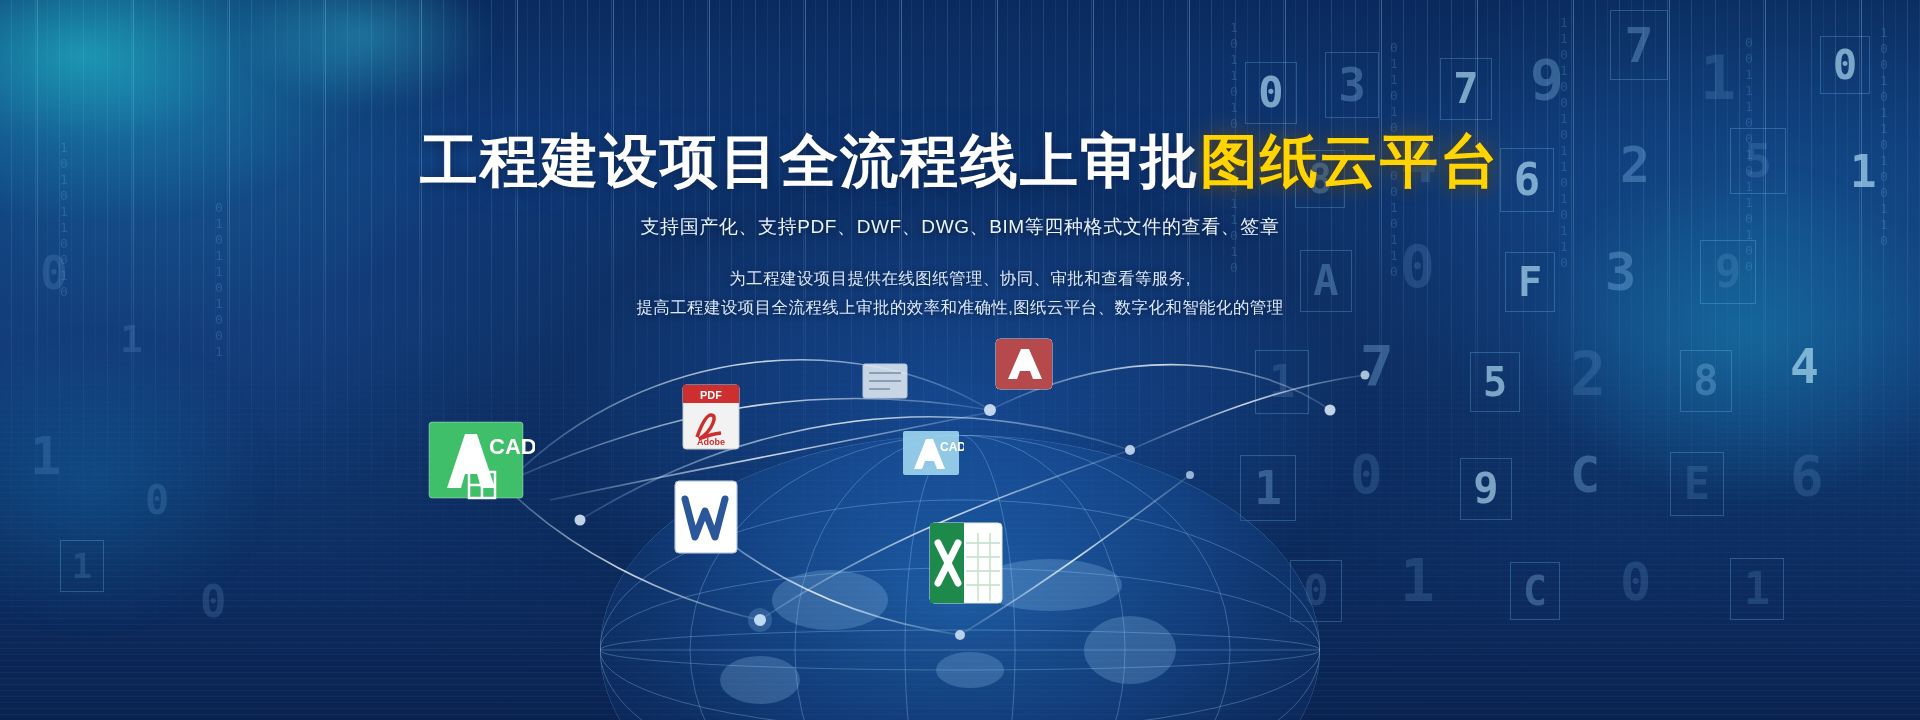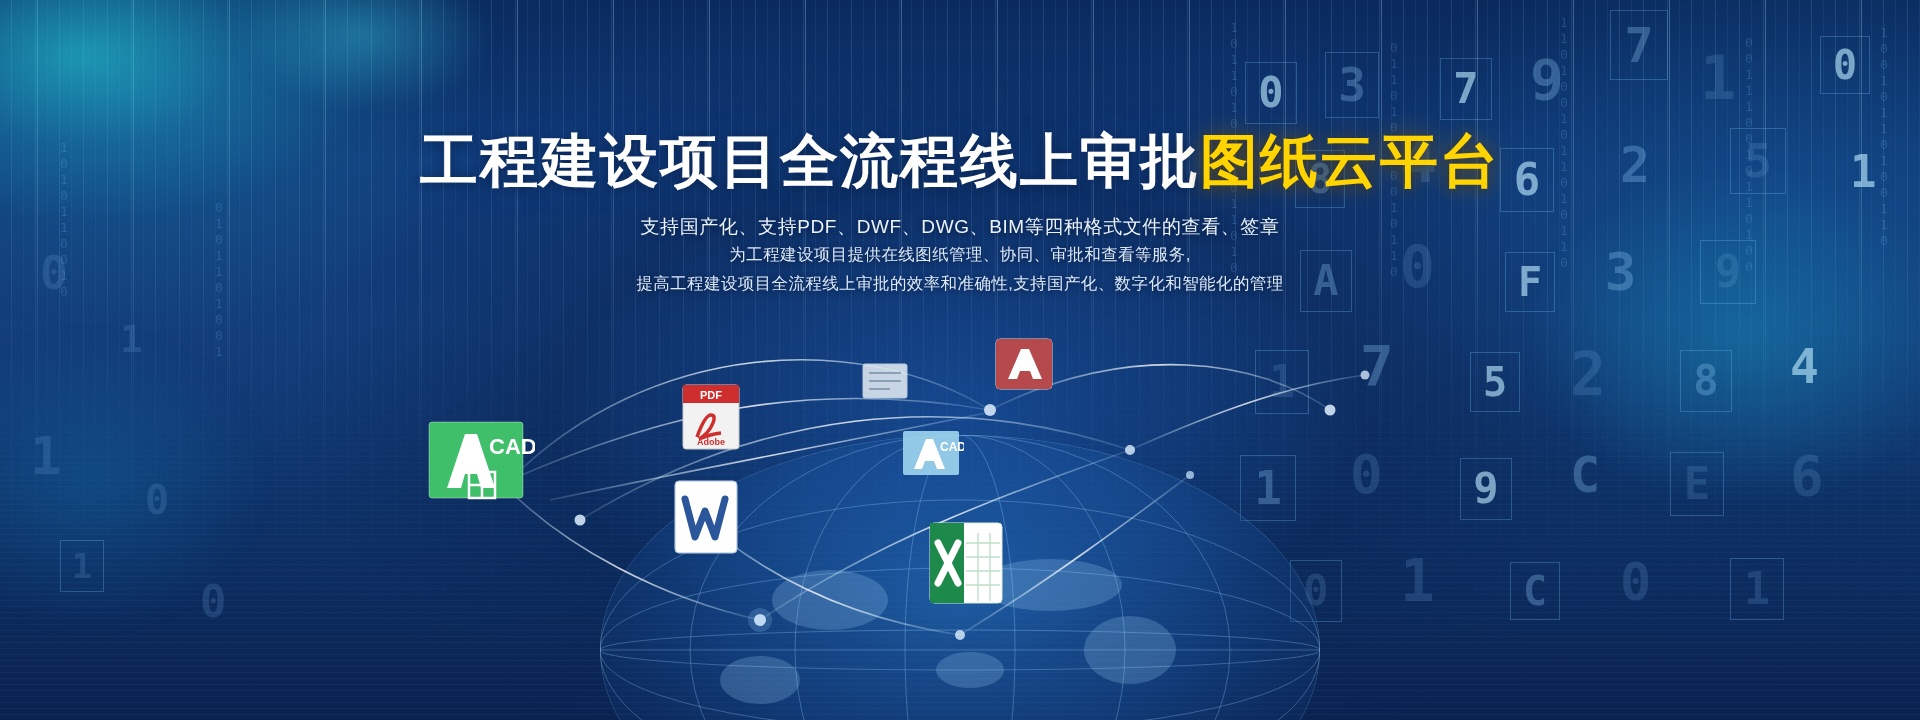--- a/index.html
+++ b/index.html
@@ -89,21 +89,21 @@
     margin-top:129px; font-size:58px; font-weight:700; letter-spacing:2px; line-height:1.12;
     white-space:nowrap;
   }
   .title .w{ color:#ffffff; text-shadow:0 2px 14px rgba(6,24,60,.85), 0 0 28px rgba(40,110,200,.45); }
   .title .y{ color:#FFD400; text-shadow:0 2px 14px rgba(60,40,0,.7), 0 0 26px rgba(255,190,30,.35); }
 
   .subtitle{
     margin-top:20px; font-size:19px; color:#eaf3ff; letter-spacing:.6px; font-weight:400;
     text-shadow:0 1px 6px rgba(4,20,50,.8);
   }
-  .desc{ font-size:16.5px; color:#dce9fb; line-height:29px; letter-spacing:.4px;
+  .desc{ margin-top:24px; font-size:16.5px; color:#dce9fb; line-height:29px; letter-spacing:.4px;
     text-shadow:0 1px 6px rgba(4,20,50,.8); }
 
   .cta-row{ margin-top:20px; display:flex; justify-content:center; }
   .cta{
     display:inline-flex; align-items:center; justify-content:center;
     width:130px; height:31px; border:1px solid #FFD400; color:#ffffff;
     background:transparent; font-size:13.5px; letter-spacing:1px; cursor:pointer;
     text-shadow:0 1px 4px rgba(0,0,0,.6);
   }
 </style>
@@ -425,18 +425,18 @@
   <div class="content">
 
     <h1 class="title">
       <span class="w">工程建设项目全流程线上审批</span><span class="y">图纸云平台</span>
     </h1>
 
     <p class="subtitle">支持国产化、支持PDF、DWF、DWG、BIM等四种格式文件的查看、签章</p>
 
     <div class="desc">
       <div>为工程建设项目提供在线图纸管理、协同、审批和查看等服务,</div>
-      <div>提高工程建设项目全流程线上审批的效率和准确性,支持国产化、数字化和智能化的管理</div>
+      <div>提高工程建设项目全流程线上审批的效率和准确性,图纸云平台、数字化和智能化的管理</div>
     </div>
 
 
   </div>
 </div>
 
 </body></html>

